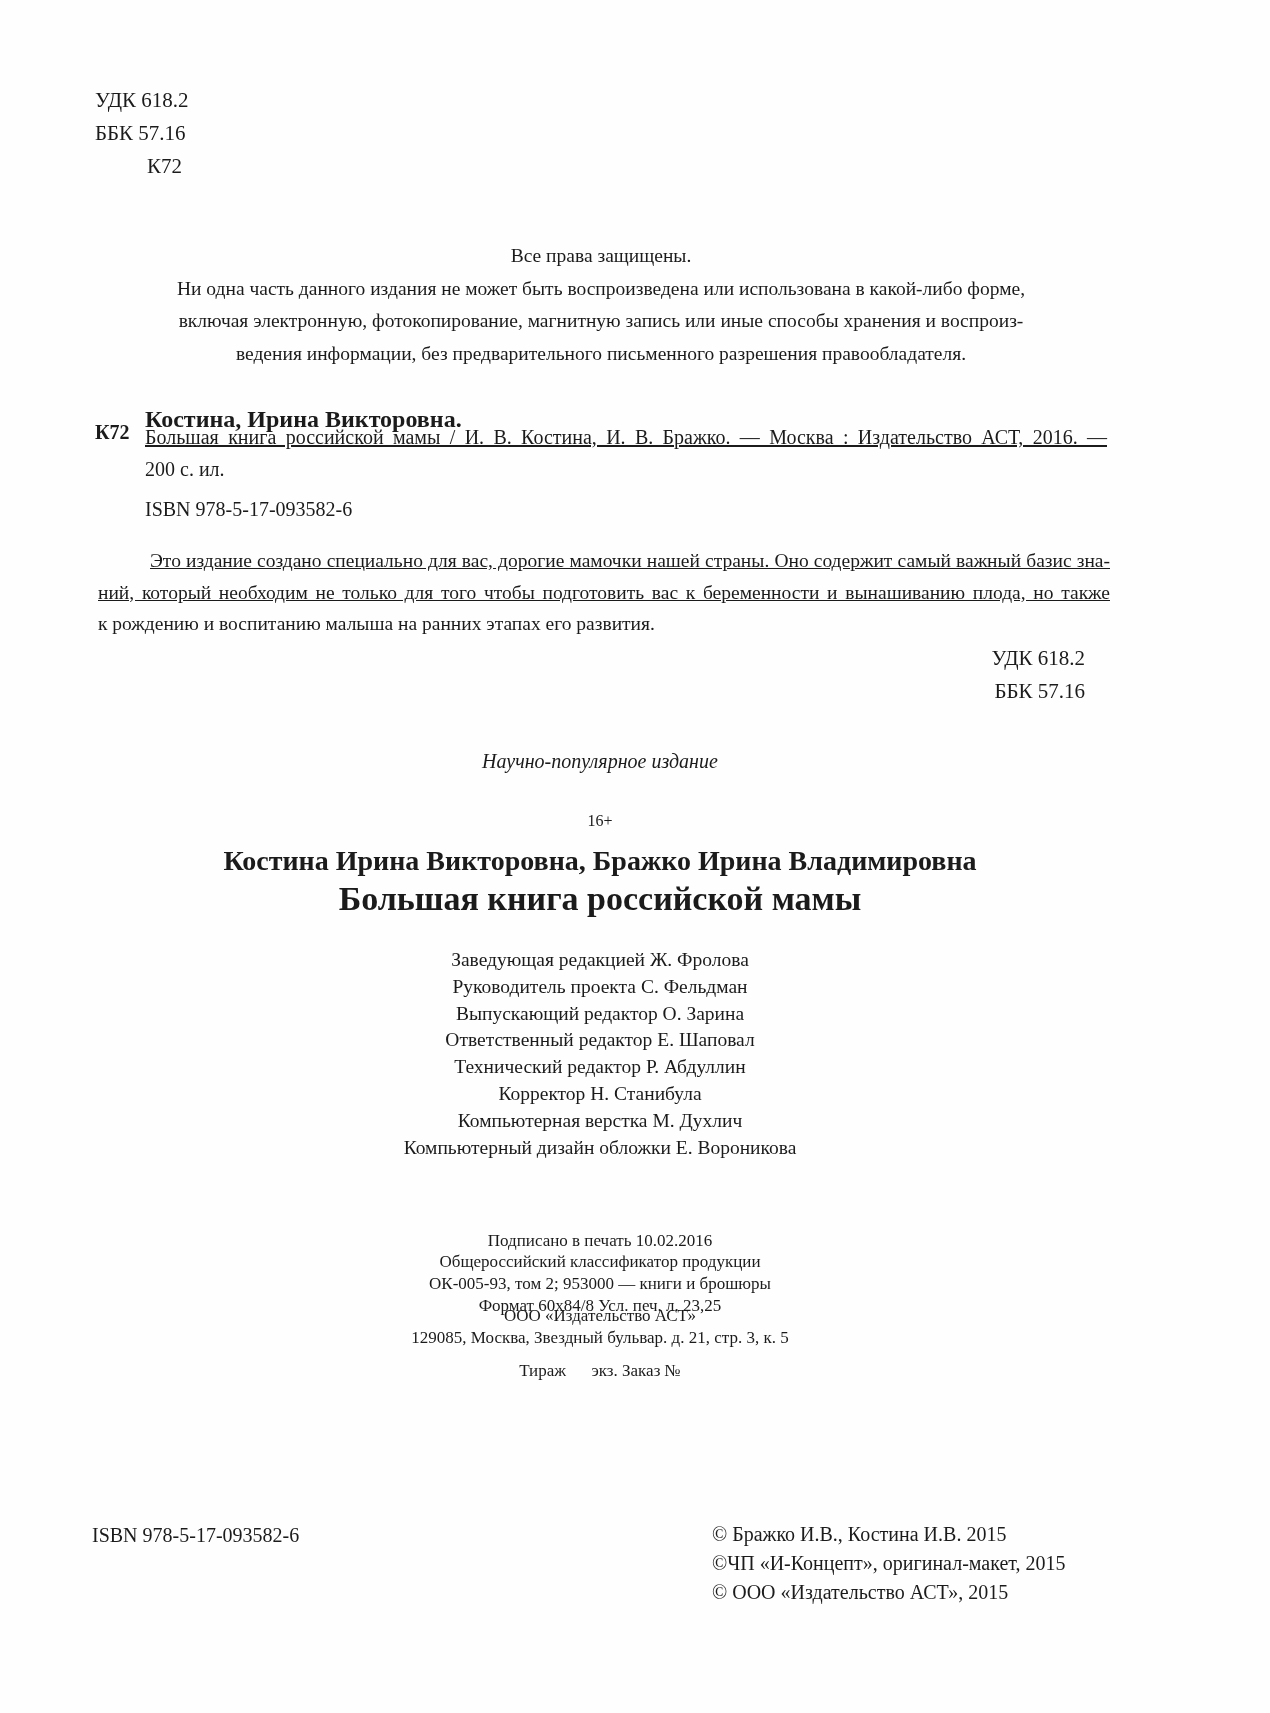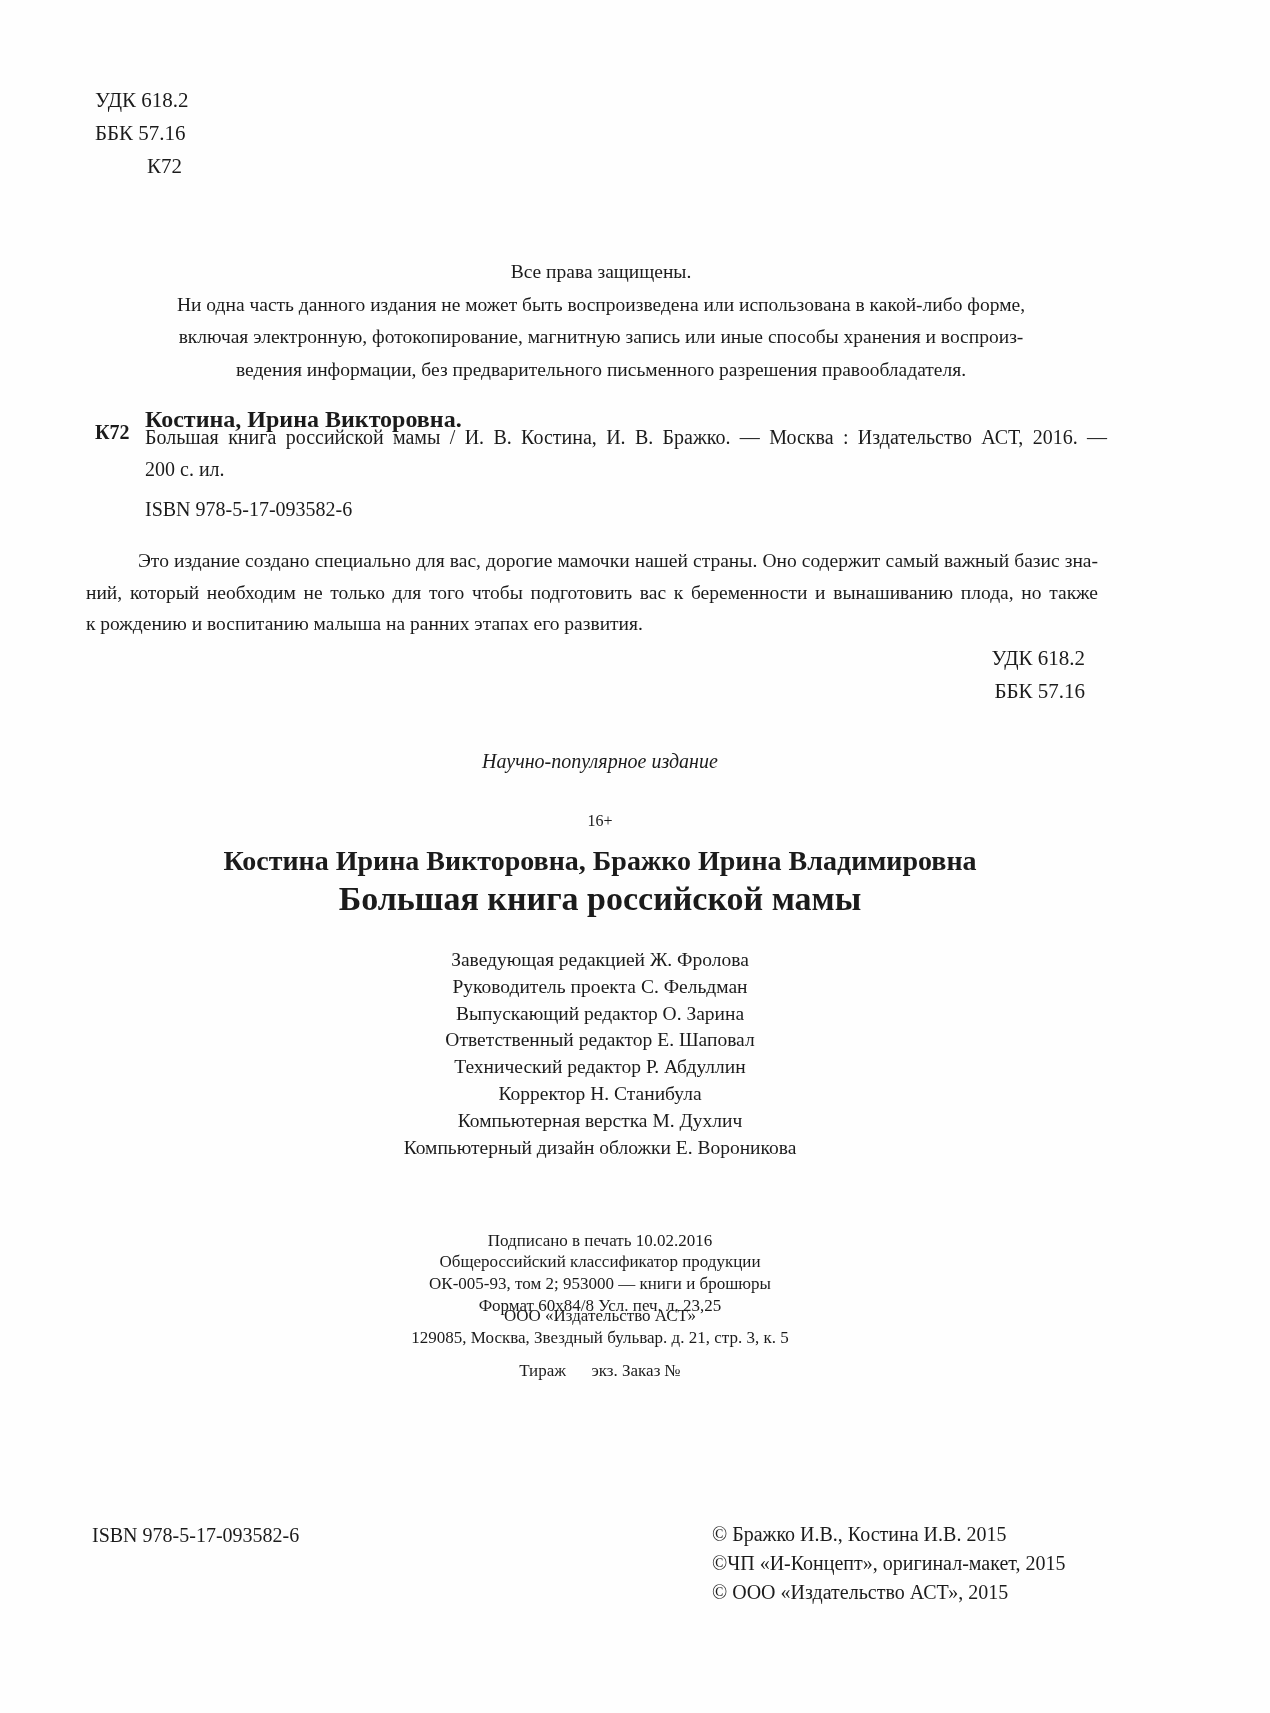--- a/index.html
+++ b/index.html
@@ -16,33 +16,33 @@
     overflow: hidden;
     padding-left: 32px;
   }
   .abs { position: absolute; }
 
   
   .top-codes { left: 95px; top: 84px; font-size: 21px; line-height: 33px; }
   .top-codes .sign { padding-left: 52px; }
 
   
-  .rights { left: 95px; top: 256px; width: 1012px; text-align: center;
+  .rights { left: 95px; top: 240px; width: 1012px; text-align: center;
             font-size: 19.5px; line-height: 32.5px; }
 
   
   .biblio-author { left: 145px; top: 406px; font-size: 24px; font-weight: bold; }
   .biblio-sign   { left: 95px;  top: 421px; font-size: 20px; font-weight: bold; }
   .biblio-entry  { left: 145px; top: 421px; width: 962px; font-size: 20px; line-height: 32px; }
-  .jline { text-align: justify; text-align-last: justify; }
+  .jline { text-align: justify; text-align-last: justify; text-decoration: underline; }
 
   .isbn-top { left: 145px; top: 498px; font-size: 20px; }
 
   
-  .annotation { left: 86px; top: 545px; width: 1012px; font-size: 19.5px; line-height: 31.5px; }
+  .annotation { left: 98px; top: 545px; width: 1012px; font-size: 19.5px; line-height: 31.5px; }
   .annotation .first { text-indent: 52px; }
 
   
   .right-codes { right: 185px; top: 642px; text-align: right; font-size: 21px; line-height: 33px; }
 
   
   .ccol { left: 95px; width: 1010px; text-align: center; }
   .edition-type { top: 750px; font-size: 20px; font-style: italic; }
   .age-rating   { top: 812px; font-size: 16px; }
   .authors-line { top: 845px; font-size: 28px; font-weight: bold; }

